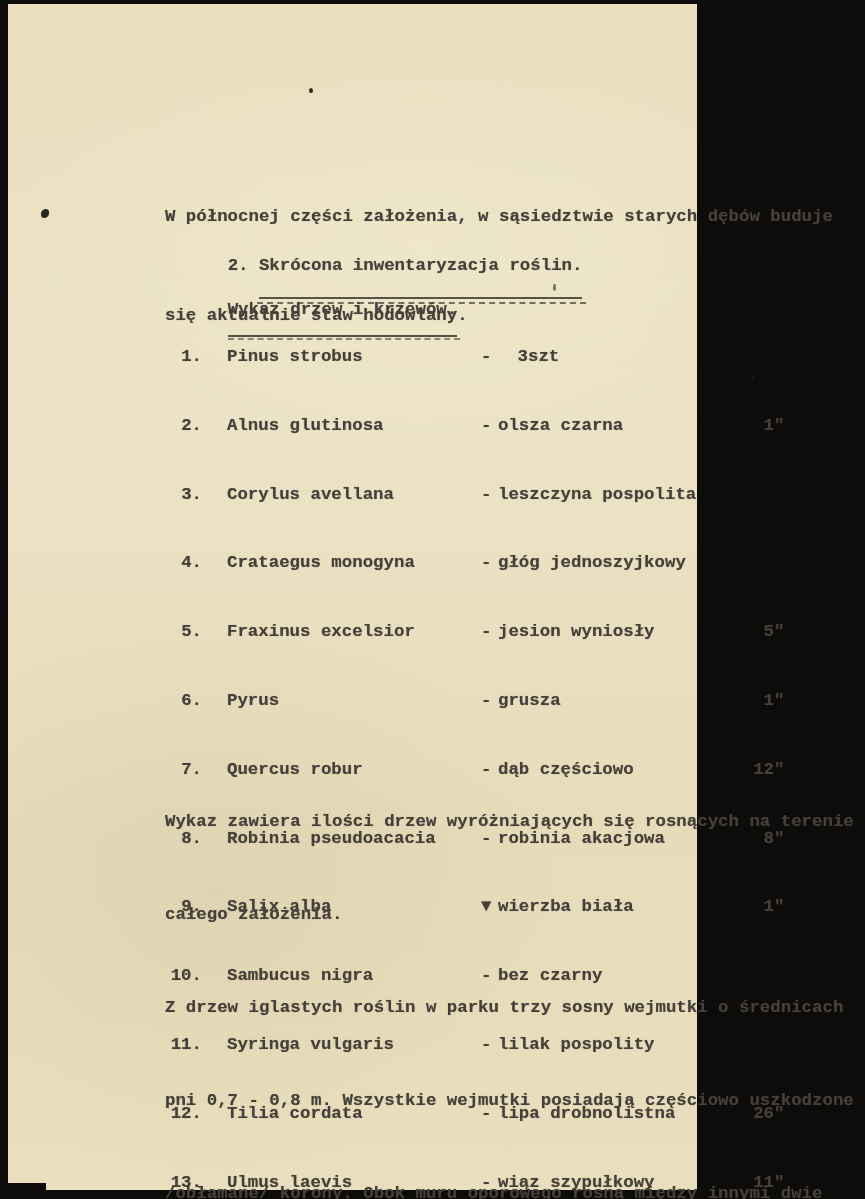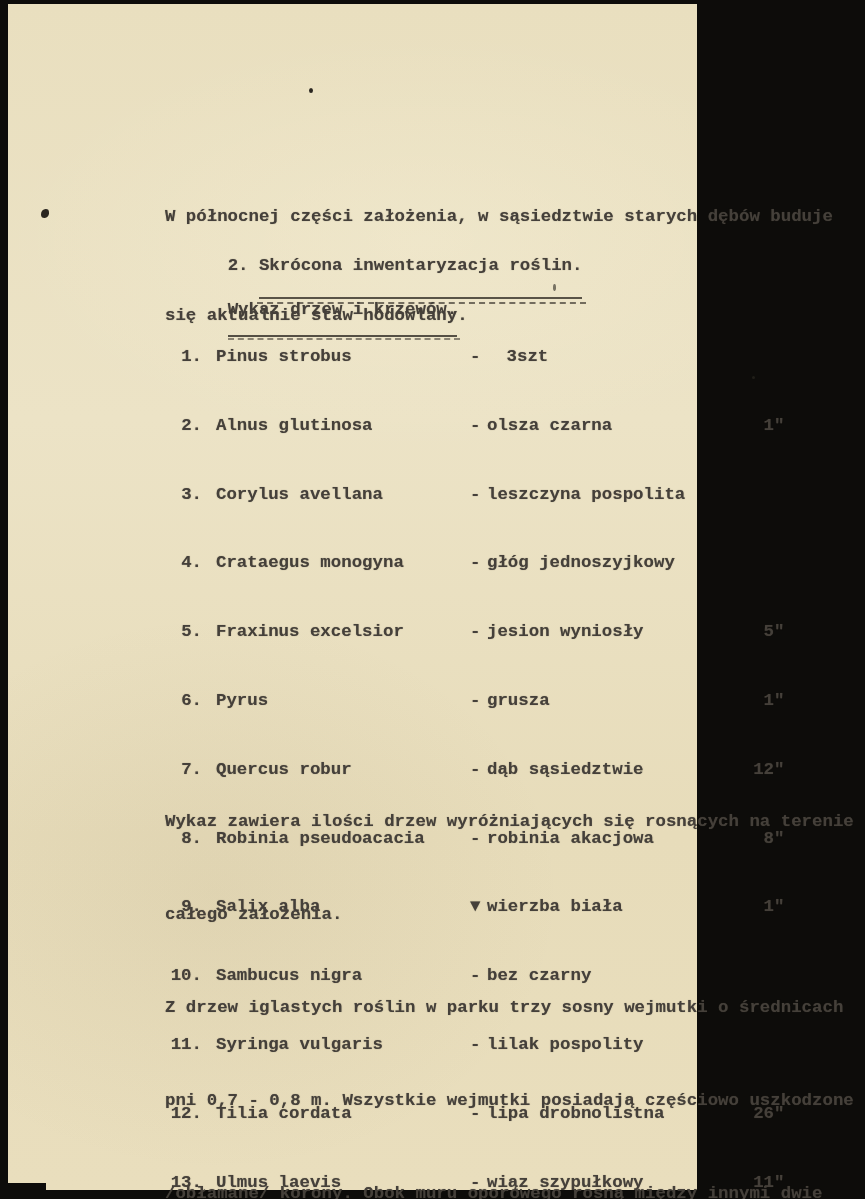--- a/index.html
+++ b/index.html
@@ -45,21 +45,21 @@
     border-bottom:2.5px solid rgba(58,53,45,0.85);
     padding-bottom:13px;
   }
   .sub-ul::after {
     content:""; position:absolute; left:0; right:-3px; bottom:-5px;
     border-top:2px dashed rgba(58,53,45,0.55);
   }
   .list { left:160px; top:305px; width:648px; }
   .row { display:flex; height:30.8px; align-items:flex-start; }
   .no    { width:34px;  text-align:right; }
-  .latin { width:254px; margin-left:14px; }
+  .latin { width:254px; margin-left:25px; }
   .dash  { width:17px; }
   .polish{ flex:1; }
   .qty   { width:30px; text-align:right; }
   .unit  { width:42px; }
   .body-par { left:157px; top:740px; line-height:31px; }
   .speck { position:absolute; background:#2a2620; border-radius:50%; }
   .speck.s1 { left:33px;  top:205px; width:8px;  height:9px; border-radius:60% 40% 55% 45%; }
   .speck.s2 { left:301px; top:84px;  width:4px;  height:5px; }
   .speck.s3 { left:744px; top:372px; width:3px;  height:3px; opacity:.7; }
   .speck.s4 { left:545px; top:280px; width:3px;  height:7px; opacity:.6; border-radius:40%; }
@@ -84,21 +84,21 @@
       <span class="sub-ul">Wykaz drzew i krzewów.</span>
     </div>
 
     <div class="block list ink">
       <div class="row"><span class="no">1.</span><span class="latin">Pinus strobus</span><span class="dash">-</span><span class="qty">3</span><span class="unit">szt</span></div>
       <div class="row"><span class="no">2.</span><span class="latin">Alnus glutinosa</span><span class="dash">-</span><span class="polish">olsza czarna</span><span class="qty">1</span><span class="unit">"</span></div>
       <div class="row"><span class="no">3.</span><span class="latin">Corylus avellana</span><span class="dash">-</span><span class="polish">leszczyna pospolita</span><span class="qty"></span><span class="unit"></span></div>
       <div class="row"><span class="no">4.</span><span class="latin">Crataegus monogyna</span><span class="dash">-</span><span class="polish">głóg jednoszyjkowy</span><span class="qty"></span><span class="unit"></span></div>
       <div class="row"><span class="no">5.</span><span class="latin">Fraxinus excelsior</span><span class="dash">-</span><span class="polish">jesion wyniosły</span><span class="qty">5</span><span class="unit">"</span></div>
       <div class="row"><span class="no">6.</span><span class="latin">Pyrus</span><span class="dash">-</span><span class="polish">grusza</span><span class="qty">1</span><span class="unit">"</span></div>
-      <div class="row"><span class="no">7.</span><span class="latin">Quercus robur</span><span class="dash">-</span><span class="polish">dąb sąsiedztwie</span><span class="qty">12</span><span class="unit">"</span></div>
+      <div class="row"><span class="no">7.</span><span class="latin">Quercus robur</span><span class="dash">-</span><span class="polish">dąb częściowo</span><span class="qty">12</span><span class="unit">"</span></div>
       <div class="row"><span class="no">8.</span><span class="latin">Robinia pseudoacacia</span><span class="dash">-</span><span class="polish">robinia akacjowa</span><span class="qty">8</span><span class="unit">"</span></div>
       <div class="row"><span class="no">9.</span><span class="latin">Salix alba</span><span class="dash">▼</span><span class="polish">wierzba biała</span><span class="qty">1</span><span class="unit">"</span></div>
       <div class="row"><span class="no">10.</span><span class="latin">Sambucus nigra</span><span class="dash">-</span><span class="polish">bez czarny</span><span class="qty"></span><span class="unit"></span></div>
       <div class="row"><span class="no">11.</span><span class="latin">Syringa vulgaris</span><span class="dash">-</span><span class="polish">lilak pospolity</span><span class="qty"></span><span class="unit"></span></div>
       <div class="row"><span class="no">12.</span><span class="latin">Tilia cordata</span><span class="dash">-</span><span class="polish">lipa drobnolistna</span><span class="qty">26</span><span class="unit">"</span></div>
       <div class="row"><span class="no">13.</span><span class="latin">Ulmus laevis</span><span class="dash">-</span><span class="polish">wiąz szypułkowy</span><span class="qty">11</span><span class="unit">"</span></div>
       
     </div>
 
     <div class="block body-par ink">

